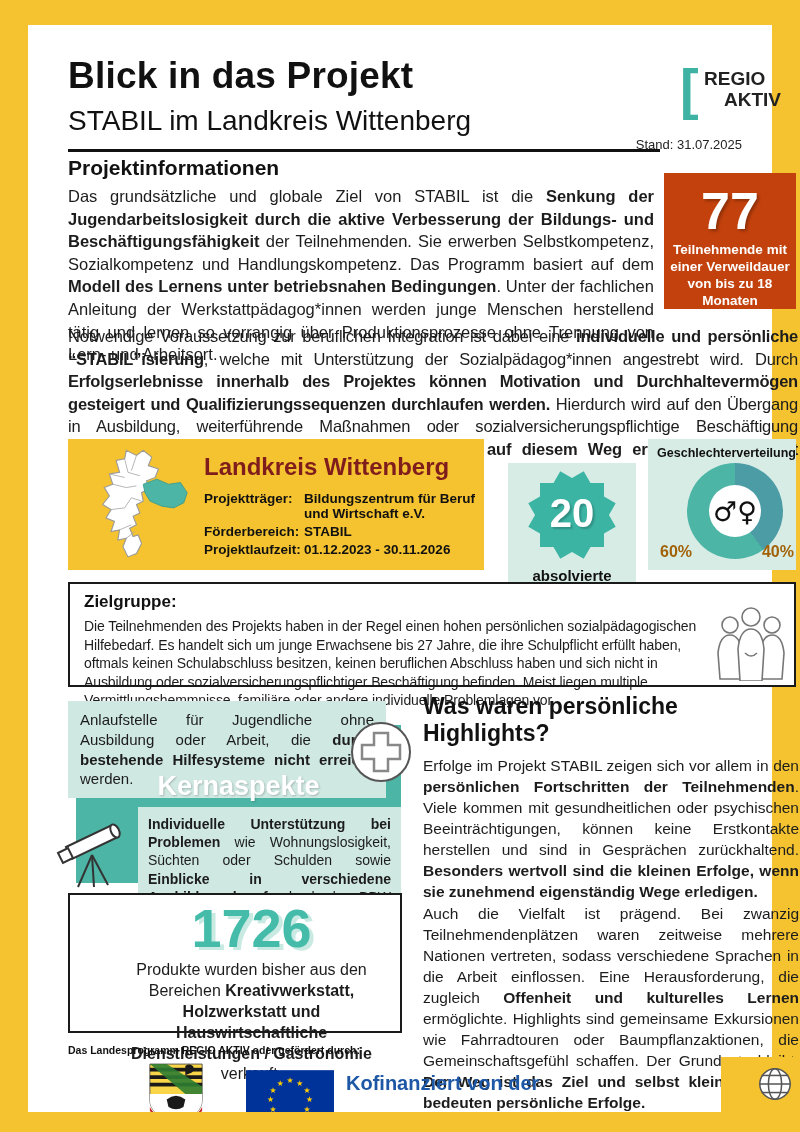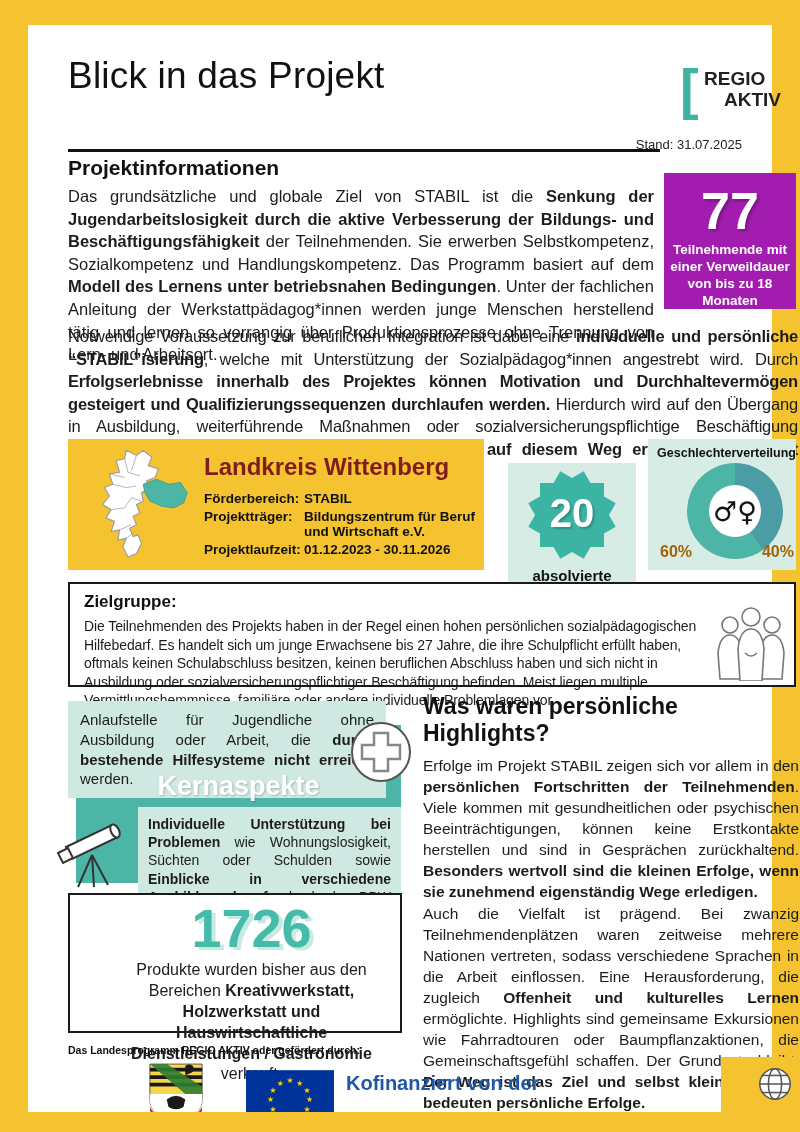--- a/index.html
+++ b/index.html
@@ -1,36 +1,36 @@
 <!DOCTYPE html>
 <html lang="de"><head>
 <meta charset="utf-8">
 <style>
   * { margin:0; padding:0; box-sizing:border-box; }
   body { font-family:"Liberation Sans", sans-serif; background:#fff; }
   .page { position:relative; width:800px; height:1132px; background:#F5C32F; overflow:hidden; }
   .sheet { position:absolute; left:28px; top:25px; width:744px; height:1087px; background:#ffffff; }
 
   
-  .title { position:absolute; left:40px; top:30px; font-size:37px; font-weight:normal; color:#111; letter-spacing:.2px;text-align:right; }
+  .title { position:absolute; left:40px; top:30px; font-size:37px; font-weight:bold; color:#111; letter-spacing:.2px;text-align:right; }
   .subtitle { position:absolute; left:40px; top:80px; font-size:28px; font-weight:400; color:#111; }
   .logo { position:absolute; left:652px; top:33px; width:120px; height:75px; }
   .logo .lb { position:absolute; left:0; top:6px; font-size:56px; font-weight:bold; color:#3FB3A3; line-height:.9; }
   .logo .rb { position:absolute; right:0; top:22px; font-size:56px; font-weight:bold; color:#F5C32F; line-height:.9; }
   .logo .l1 { position:absolute; left:24px; top:10px; font-size:19px; font-weight:bold; color:#222; }
   .logo .l2 { position:absolute; left:44px; top:31px; font-size:19px; font-weight:bold; color:#222; }
   .hr { position:absolute; left:40px; top:124px; width:592px; height:3px; background:#111; }
   .stand { position:absolute; right:30px; top:112px; font-size:13px; color:#222; }
   .sectionhead { position:absolute; left:40px; top:131px; font-size:21px; font-weight:bold; color:#111; }
 
   .para { text-align:justify; color:#1c1c1c; }
   .p1 { position:absolute; left:40px; top:160px; width:586px; font-size:16.5px; line-height:1.37; }
   .p2 { position:absolute; left:40px; top:300px; width:730px; font-size:16.5px; line-height:1.37; letter-spacing:-0.2px; }
 
-  .box77 { position:absolute; left:636px; top:148px; width:132px; height:136px; background:#a21caf; color:#fff; text-align:center; padding-top:10px; }
+  .box77 { position:absolute; left:636px; top:148px; width:132px; height:136px; background:#c2410c; color:#fff; text-align:center; padding-top:10px; }
   .box77 .num { font-size:52px; font-weight:bold; text-shadow:2px 2px 3px rgba(0,0,0,.28); line-height:1.1; }
   .box77 .lbl { font-size:13.5px; font-weight:bold; line-height:1.25; padding:2px 6px 0 6px; }
 
   
   .infobox { position:absolute; left:40px; top:414px; width:416px; height:131px; background:#F5C32F; }
   .map { position:absolute; left:10px; top:8px; width:122px; height:115px; }
   .infotitle { position:absolute; left:136px; top:14px; font-size:24px; font-weight:bold; color:#7f1d1d; }
   .inforows { position:absolute; left:136px; top:52px; width:272px; font-size:13.5px; color:#111; }
   .inforow { display:flex; margin-bottom:3px; }
   .inforow .k { width:100px; flex:none; font-weight:bold; }
@@ -94,20 +94,21 @@
                  text-shadow:-1px -1px 0 #666, 1px -1px 0 #666, -1px 1px 0 #666, 1px 1px 0 #666; }
   .bottombar { position:absolute; left:0; top:1112px; width:800px; height:20px; background:#F5C32F; }
 </style>
 </head>
 <body>
 
 <div class="page">
   <div class="sheet">
 
     <div class="title">Blick in das Projekt</div>
+    <div class="subtitle">STABIL im Landkreis Wittenberg</div>
     <div class="logo">
       <span class="lb">[</span>
       <span class="l1">REGIO</span>
       <span class="l2">AKTIV</span>
       <span class="rb">]</span>
     </div>
     <div class="hr"></div>
     <div class="stand">Stand: 31.07.2025</div>
     <div class="sectionhead">Projektinformationen</div>
 
@@ -120,26 +121,26 @@
 
     <div class="infobox">
       <svg class="map" viewBox="0 0 122 136">
         <path d="M46,4 L58,10 L66,4 L76,12 L72,22 L84,26 L80,36 L70,40 L72,50 L64,54 L66,64 L58,68 L62,78 L54,82 L58,92 L50,96 L54,106 L60,104 L64,114 L58,126 L48,130 L42,118 L46,108 L36,110 L38,98 L28,100 L32,88 L22,84 L28,74 L18,68 L26,58 L20,48 L30,44 L26,32 L38,30 L34,16 L44,14 Z" fill="#ffffff" stroke="#999" stroke-width="1.3"></path>
         <path d="M30,44 L46,48 M26,32 L44,36 M44,14 L48,30 M58,10 L52,28 M48,30 L62,34 M46,48 L58,46 M28,74 L44,72 M44,72 L52,60 M38,98 L52,92 M46,108 L56,100 M52,60 L64,64" stroke="#aaa" stroke-width="1" fill="none"></path>
         <path d="M66,44 L82,38 L96,44 L110,42 L118,54 L114,66 L102,72 L88,70 L74,64 L68,54 Z" fill="#4CB5A6" stroke="#3a9a8c" stroke-width="1"></path>
       </svg>
       <div class="infotitle">Landkreis Wittenberg</div>
       <div class="inforows">
         <div class="inforow">
+          <span class="k">Projektträger:</span>
+          <span class="v">Bildungszentrum für Beruf und Wirtschaft e.V.</span>
+        </div>
+        <div class="inforow">
           <span class="k">Förderbereich:</span>
           <span class="v">STABIL</span>
-        </div>
-        <div class="inforow">
-          <span class="k">Projektträger:</span>
-          <span class="v">Bildungszentrum für Beruf und Wirtschaft e.V.</span>
         </div>
         <div class="inforow">
           <span class="k">Projektlaufzeit:</span>
           <span class="v">01.12.2023 - 30.11.2026</span>
         </div>
       </div>
     </div>
 
     <div class="statbox stat20">
       <div class="badge">

